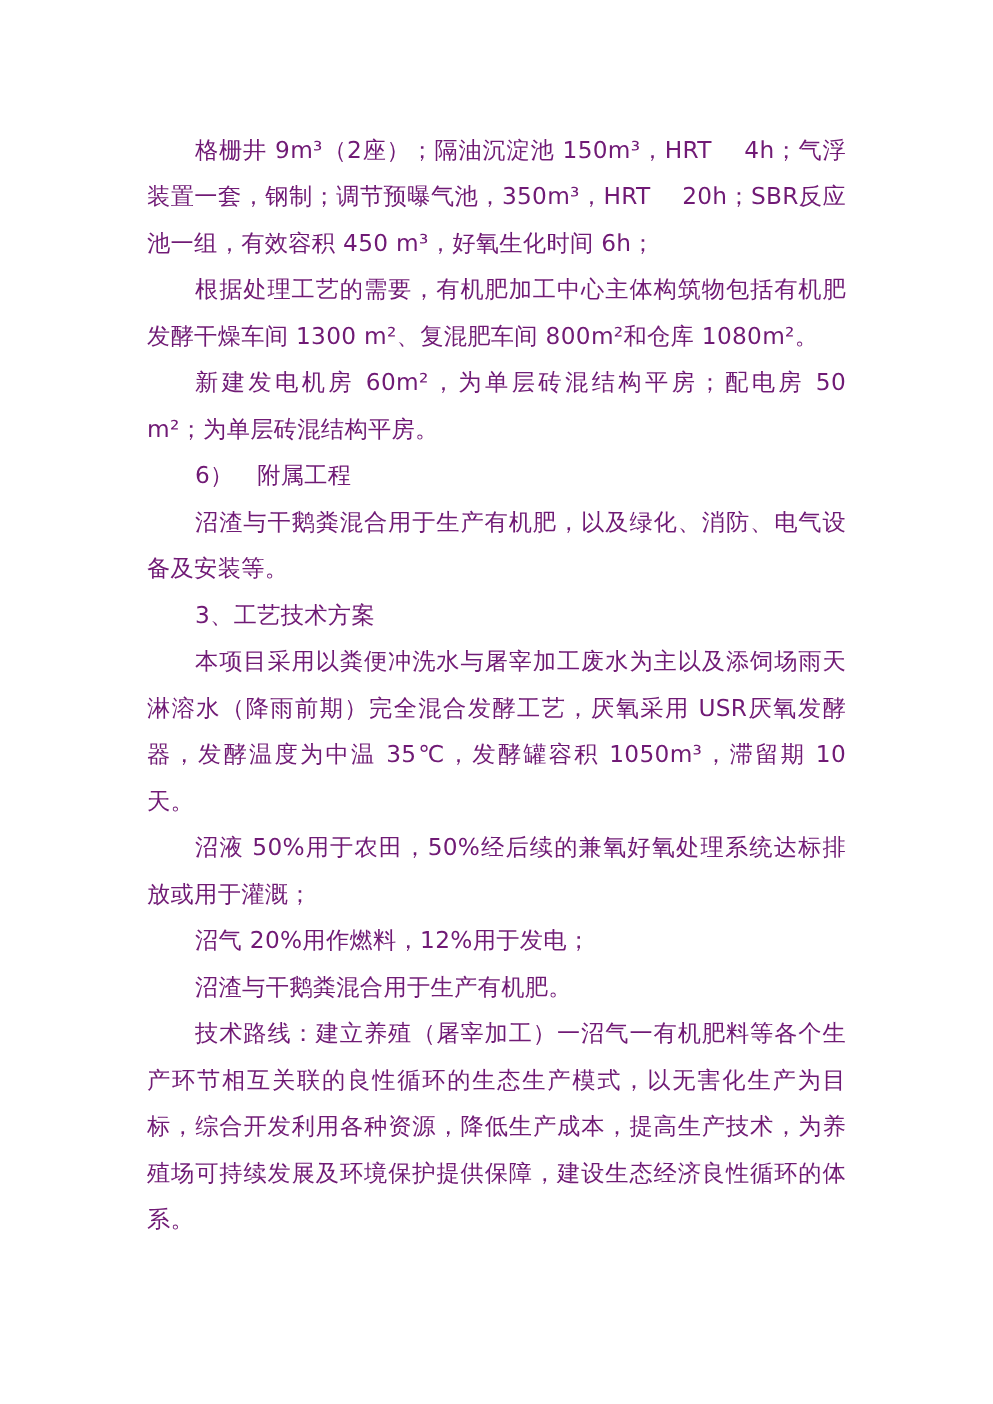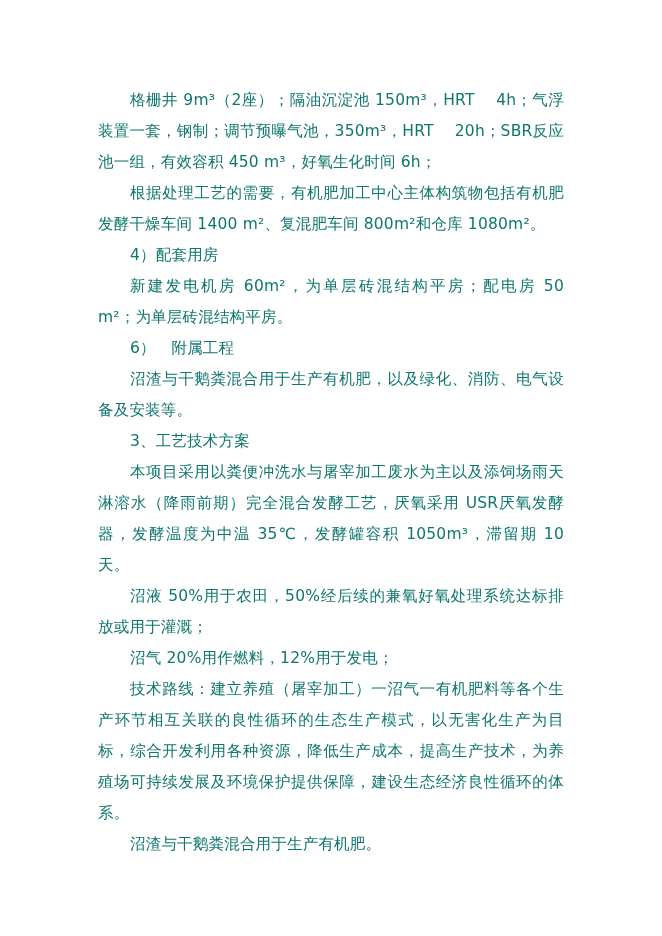--- a/index.html
+++ b/index.html
@@ -5,35 +5,34 @@
   html, body { margin: 0; padding: 0; background: #ffffff; }
   body { width: 662px; height: 936px; position: relative; overflow: hidden; }
   .page {
     position: absolute;
     left: 98px;
     top: 85px;
     width: 466px;
     font-family: "DejaVu Sans", sans-serif;
     font-size: 15.5px;
     line-height: 31px;
-    color: #0f766e;
+    color: #701a75;
     letter-spacing: 0.2px;
   }
   .p { margin: 0; text-indent: 32px; text-align: justify; text-align-last: left; }
   .h { margin: 0; text-indent: 32px; }
 </style>
 </head>
 <body>
 
 <div class="page">
   <p class="p">格栅井 9m³（2座）；隔油沉淀池 150m³，HRT　 4h；气浮装置一套，钢制；调节预曝气池，350m³，HRT　 20h；SBR反应池一组，有效容积 450 m³，好氧生化时间 6h；</p>
-  <p class="p">根据处理工艺的需要，有机肥加工中心主体构筑物包括有机肥发酵干燥车间 1400 m²、复混肥车间 800m²和仓库 1080m²。</p>
-  <p class="h">4）配套用房</p>
+  <p class="p">根据处理工艺的需要，有机肥加工中心主体构筑物包括有机肥发酵干燥车间 1300 m²、复混肥车间 800m²和仓库 1080m²。</p>
   <p class="p">新建发电机房 60m²，为单层砖混结构平房；配电房 50　 m²；为单层砖混结构平房。</p>
   <p class="h">6）　附属工程</p>
   <p class="p">沼渣与干鹅粪混合用于生产有机肥，以及绿化、消防、电气设备及安装等。</p>
   <p class="h">3、工艺技术方案</p>
   <p class="p">本项目采用以粪便冲洗水与屠宰加工废水为主以及添饲场雨天淋溶水（降雨前期）完全混合发酵工艺，厌氧采用 USR厌氧发酵器，发酵温度为中温 35℃，发酵罐容积 1050m³，滞留期 10 天。</p>
   <p class="p">沼液 50%用于农田，50%经后续的兼氧好氧处理系统达标排放或用于灌溉；</p>
   <p class="p">沼气 20%用作燃料，12%用于发电；</p>
+  <p class="p">沼渣与干鹅粪混合用于生产有机肥。</p>
   <p class="p">技术路线：建立养殖（屠宰加工）一沼气一有机肥料等各个生产环节相互关联的良性循环的生态生产模式，以无害化生产为目标，综合开发利用各种资源，降低生产成本，提高生产技术，为养殖场可持续发展及环境保护提供保障，建设生态经济良性循环的体系。</p>
-  <p class="p">沼渣与干鹅粪混合用于生产有机肥。</p>
 </div>
 
 </body></html>

